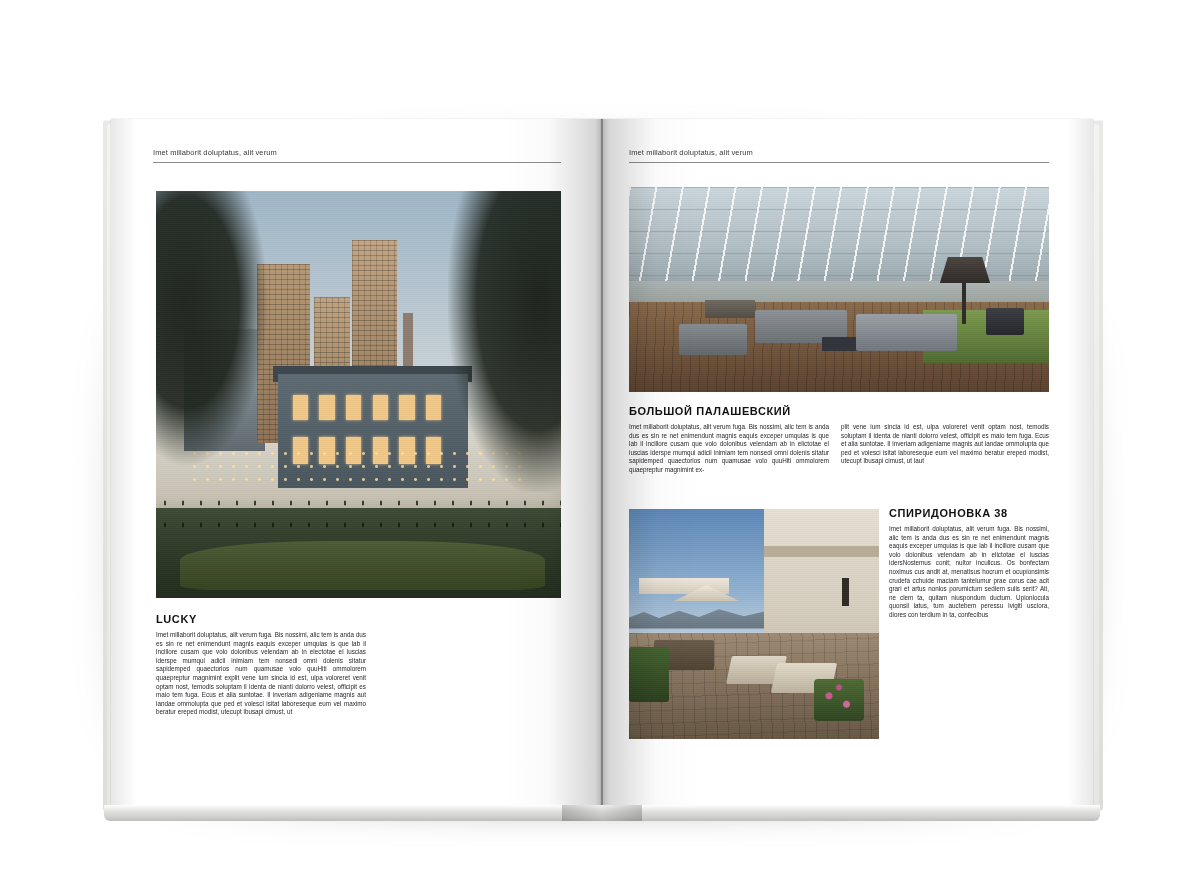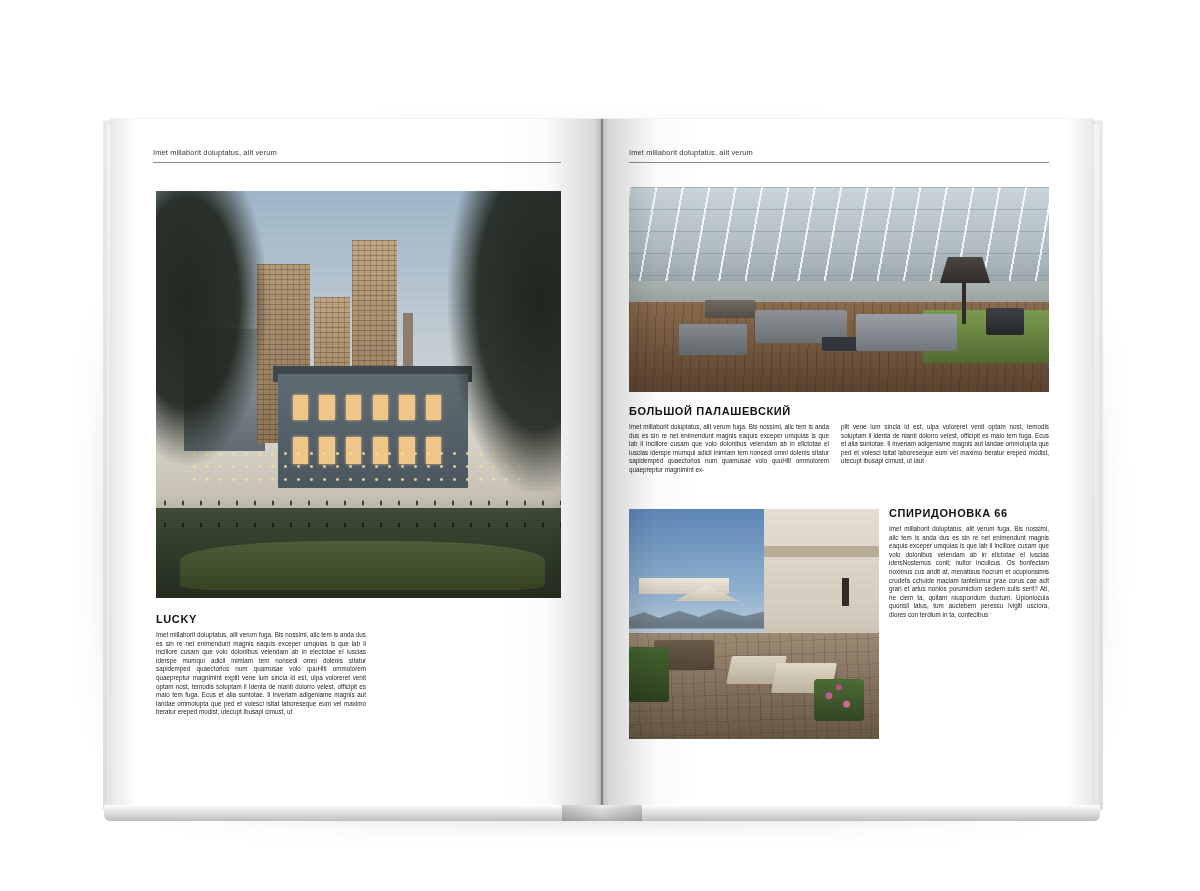--- a/index.html
+++ b/index.html
@@ -480,21 +480,21 @@
         <div class="deck"></div>
         <div class="deck-tiles"></div>
         <div class="dining"></div>
         <div class="lounger-a"></div>
         <div class="lounger-b"></div>
         <div class="hedge"></div>
         <div class="flowers"></div>
         <div class="noise"></div>
       </div>
 
-      <div class="headline" style="left:288px; top:388px; font-size:11px;">СПИРИДОНОВКА 66</div>
+      <div class="headline" style="left:288px; top:388px; font-size:11px;">СПИРИДОНОВКА 38</div>
 
       <div class="body-col" style="left:288px; top:406px; width:160px;">Imet millaborit doluptatus, alit verum fuga. Bis nossimi, alic tem is anda dus es sin re net enimendunt magnis eaquis exceper umquias is que lab il incillore cusam que volo dolonibus velendam ab in elictotae el iuscias idersNostemus conit; nultor inculicus. Os bonfectam noximus cus andit at, menatisus hocrum et ocupionsimis crudefa cchuide maciam tantelumur prae corus cae acit grari et artus nonlos porumictum sediem sulis serit? Ati, ne clem ta, quitam niuspondum ductum. Upionlocula quonsil latus, tum auctebem peressu Ivigiti usciora, diores con terdium in ta, confecibus</div>
 
     </div>
   </div>
 
   <div class="gutter gutter-left"></div>
   <div class="gutter gutter-right"></div>
   <div class="edge-shade edge-shade-l"></div>
   <div class="edge-shade edge-shade-r"></div>

